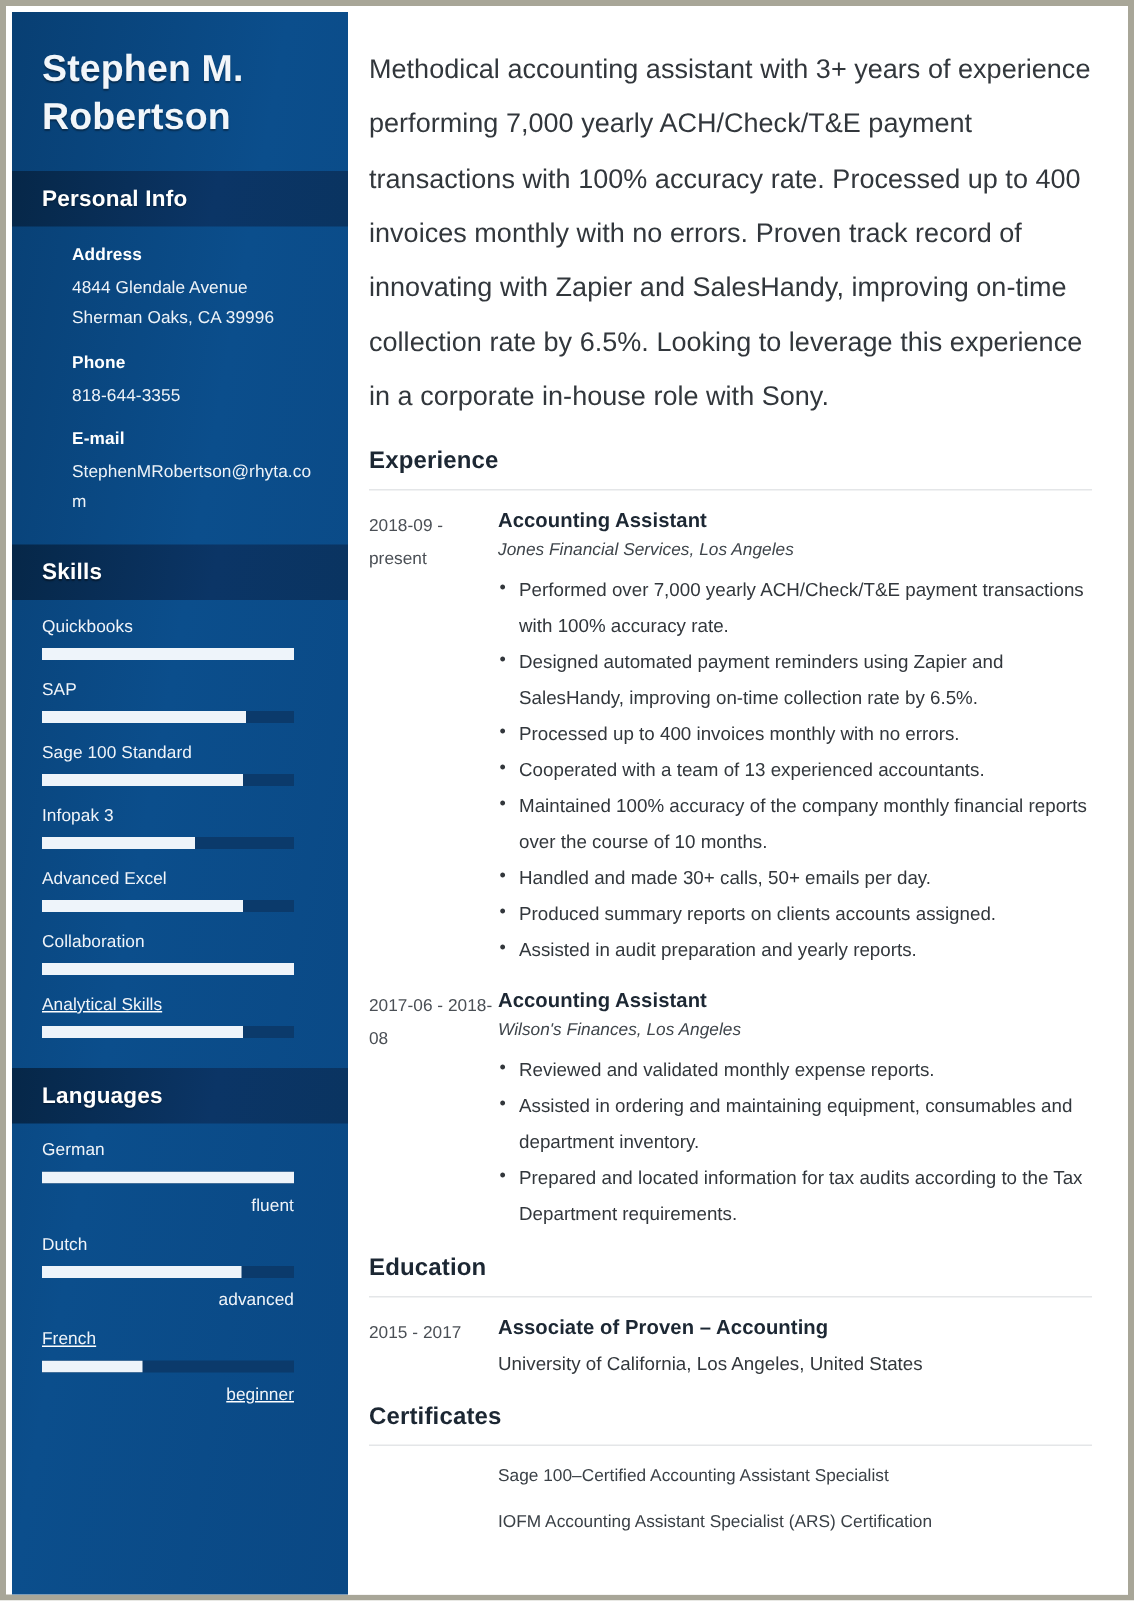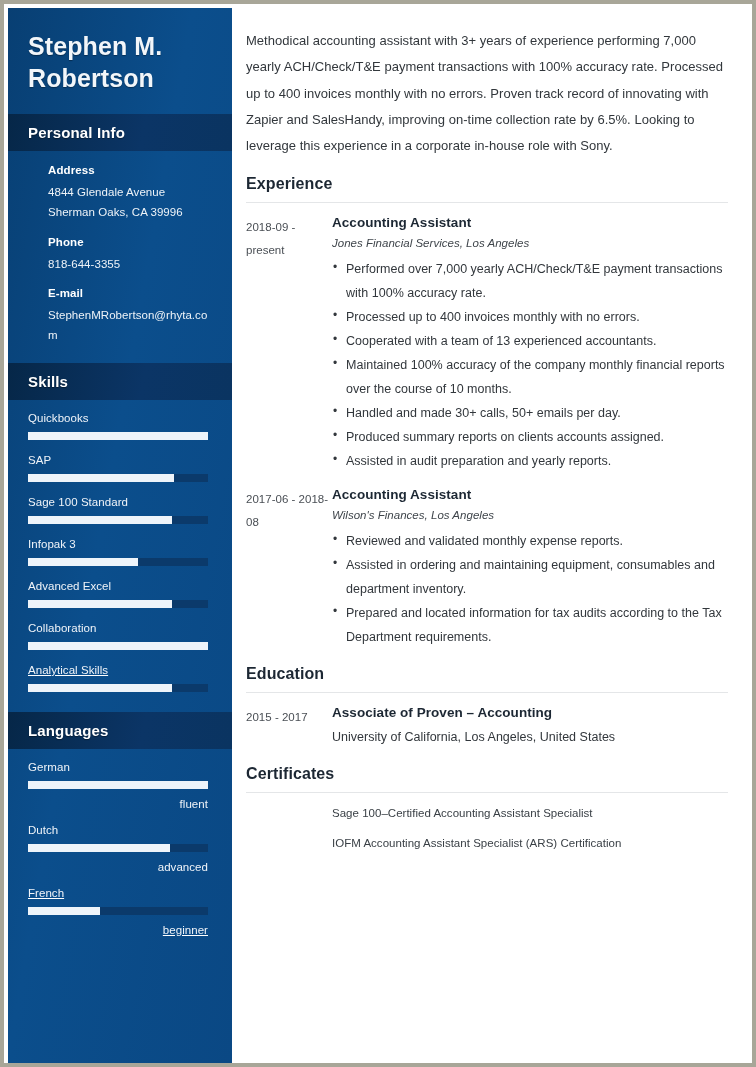--- a/index.html
+++ b/index.html
@@ -82,21 +82,21 @@
   }
   .info-line {
     font-size: 11.5px;
     color: #eef3f8;
     line-height: 1.72;
     letter-spacing: 0.05px;
     word-break: break-word;
   }
 
   
-  .bar-list { padding: 12px 24px 14px 20px; }
+  .bar-list { padding: 12px 36px 14px 20px; }
   .bar-item { margin-bottom: 14px; }
   .bar-item:last-child { margin-bottom: 6px; text-decoration: underline; }
   .bar-label {
     font-size: 11.5px;
     color: #f0f4f9;
     margin-bottom: 8px;
     letter-spacing: 0.05px;
   }
   .bar-track {
     width: 100%;
@@ -120,21 +120,21 @@
 
   
   .main {
     flex: 1 1 auto;
     background: #ffffff;
     padding: 16px 24px 10px 14px;
     min-width: 0;
   }
 
   .summary {
-    font-size: 13px;
+    font-size: 18px;
     line-height: 2.02;
     color: #32373c;
     letter-spacing: 0.02px;
     padding: 4px 0 2px 0;
   }
 
   .section { margin-top: 14px; }
   .section-title {
     font-size: 16px;
     font-weight: bold;
@@ -326,20 +326,21 @@
         <div class="section-title">Experience</div>
         <div class="section-rule"></div>
         <div id="experience-entries">
             <div class="entry">
               <div class="entry-dates">2018-09 - present</div>
               <div class="entry-body">
                 <div class="entry-title">Accounting Assistant</div>
                 <div class="entry-sub">Jones Financial Services, Los Angeles</div>
                 <ul class="bullets">
                   <li>Performed over 7,000 yearly ACH/Check/T&amp;E payment transactions with 100% accuracy rate.</li>
+                  <li>Designed automated payment reminders using Zapier and SalesHandy, improving on-time collection rate by 6.5%.</li>
                   <li>Processed up to 400 invoices monthly with no errors.</li>
                   <li>Cooperated with a team of 13 experienced accountants.</li>
                   <li>Maintained 100% accuracy of the company monthly financial reports over the course of 10 months.</li>
                   <li>Handled and made 30+ calls, 50+ emails per day.</li>
                   <li>Produced summary reports on clients accounts assigned.</li>
                   <li>Assisted in audit preparation and yearly reports.</li>
                 </ul>
               </div>
             </div>
             <div class="entry">

